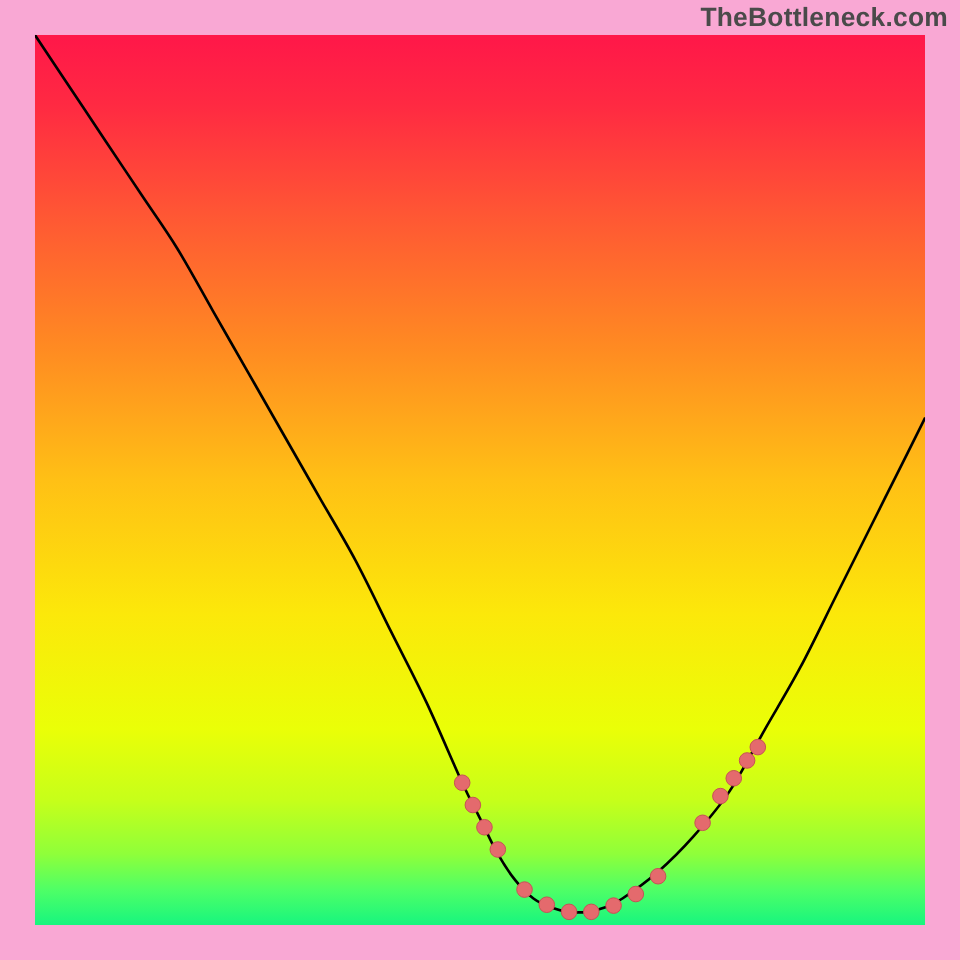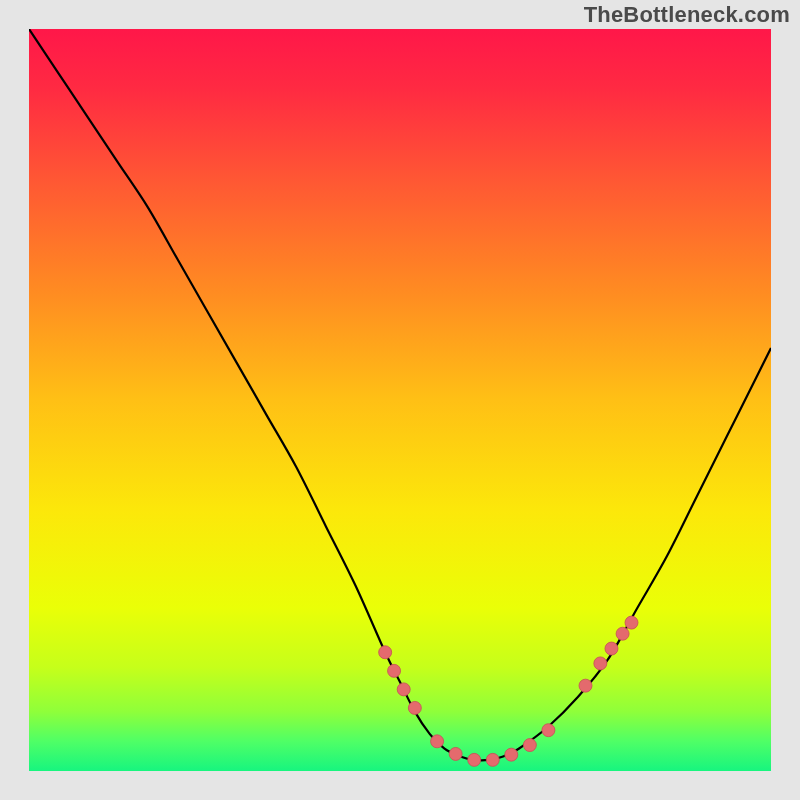--- a/index.html
+++ b/index.html
@@ -10,21 +10,21 @@
     background: #000;
     overflow: hidden;
     font-family: Arial, Helvetica, sans-serif;
   }
   .frame {
     position: absolute;
     left: 0;
     top: 0;
     width: 800px;
     height: 800px;
-    background: #e5e5e5;
+    background: #f9a8d4;
   }
   .watermark {
     position: absolute;
     top: 2px;
     right: 10px;
     color: #4a4a4a;
     font-size: 22px;
     font-weight: bold;
     letter-spacing: 0.2px;
     z-index: 10;

